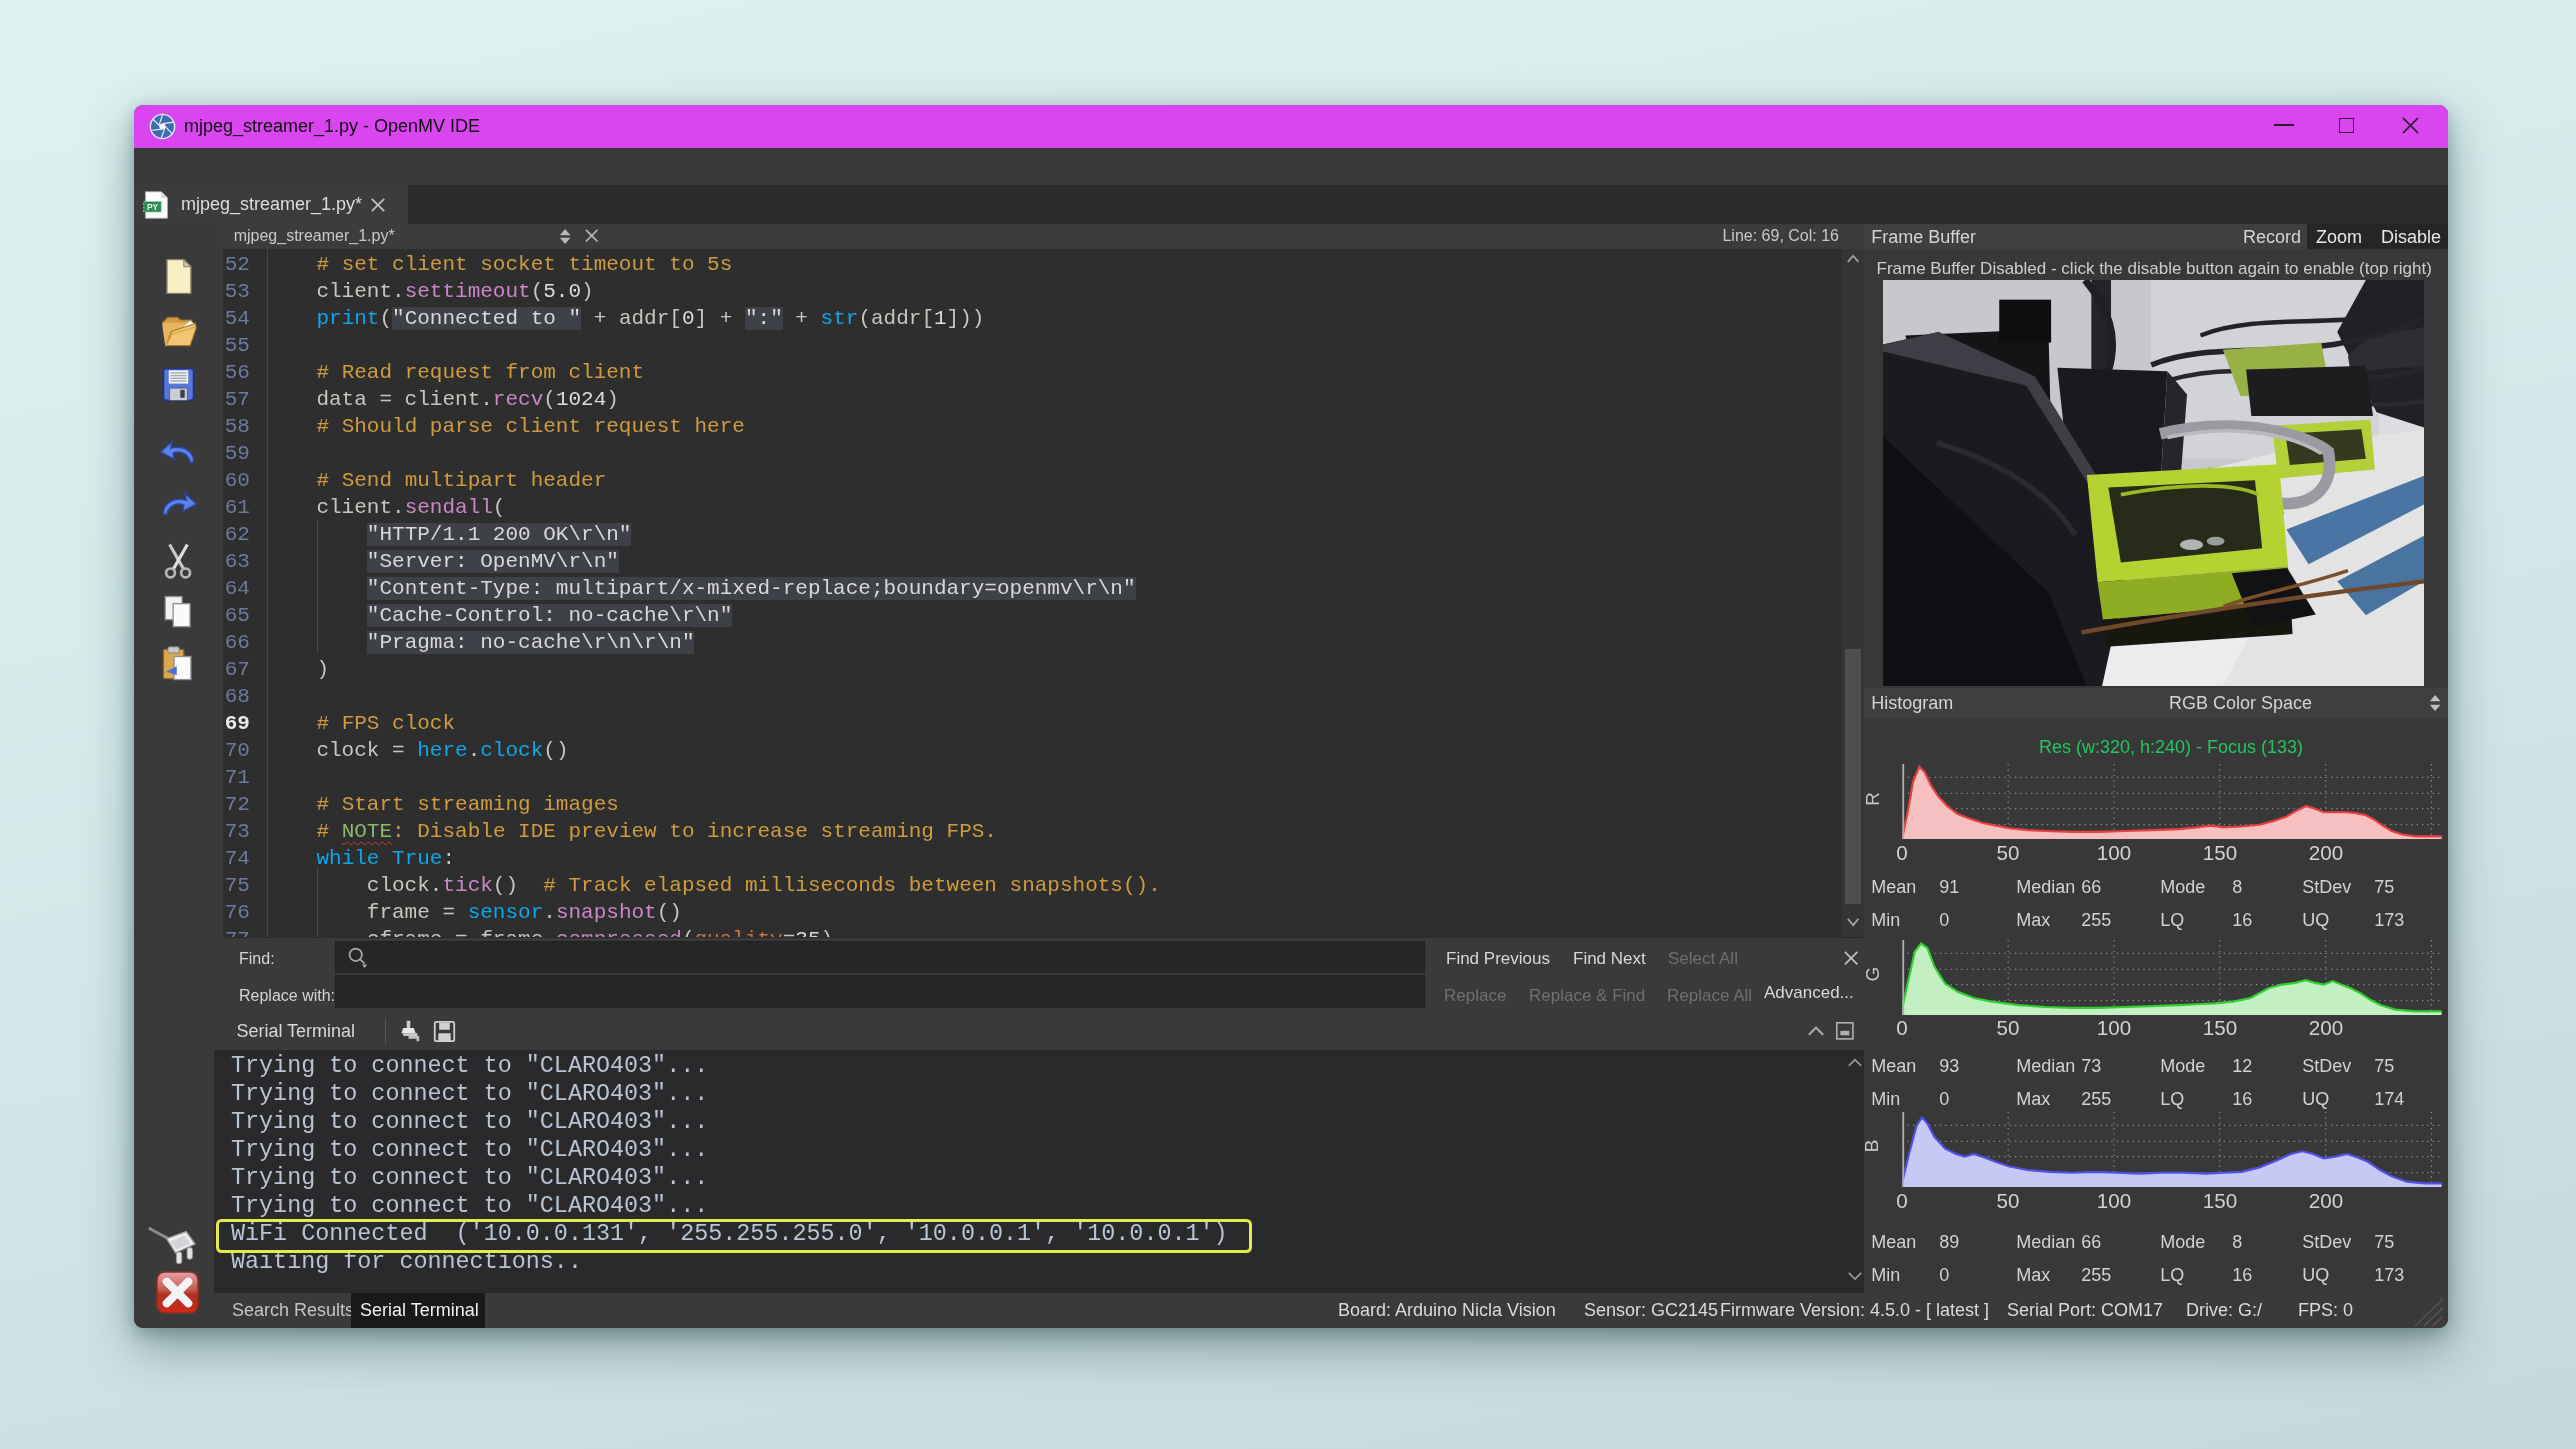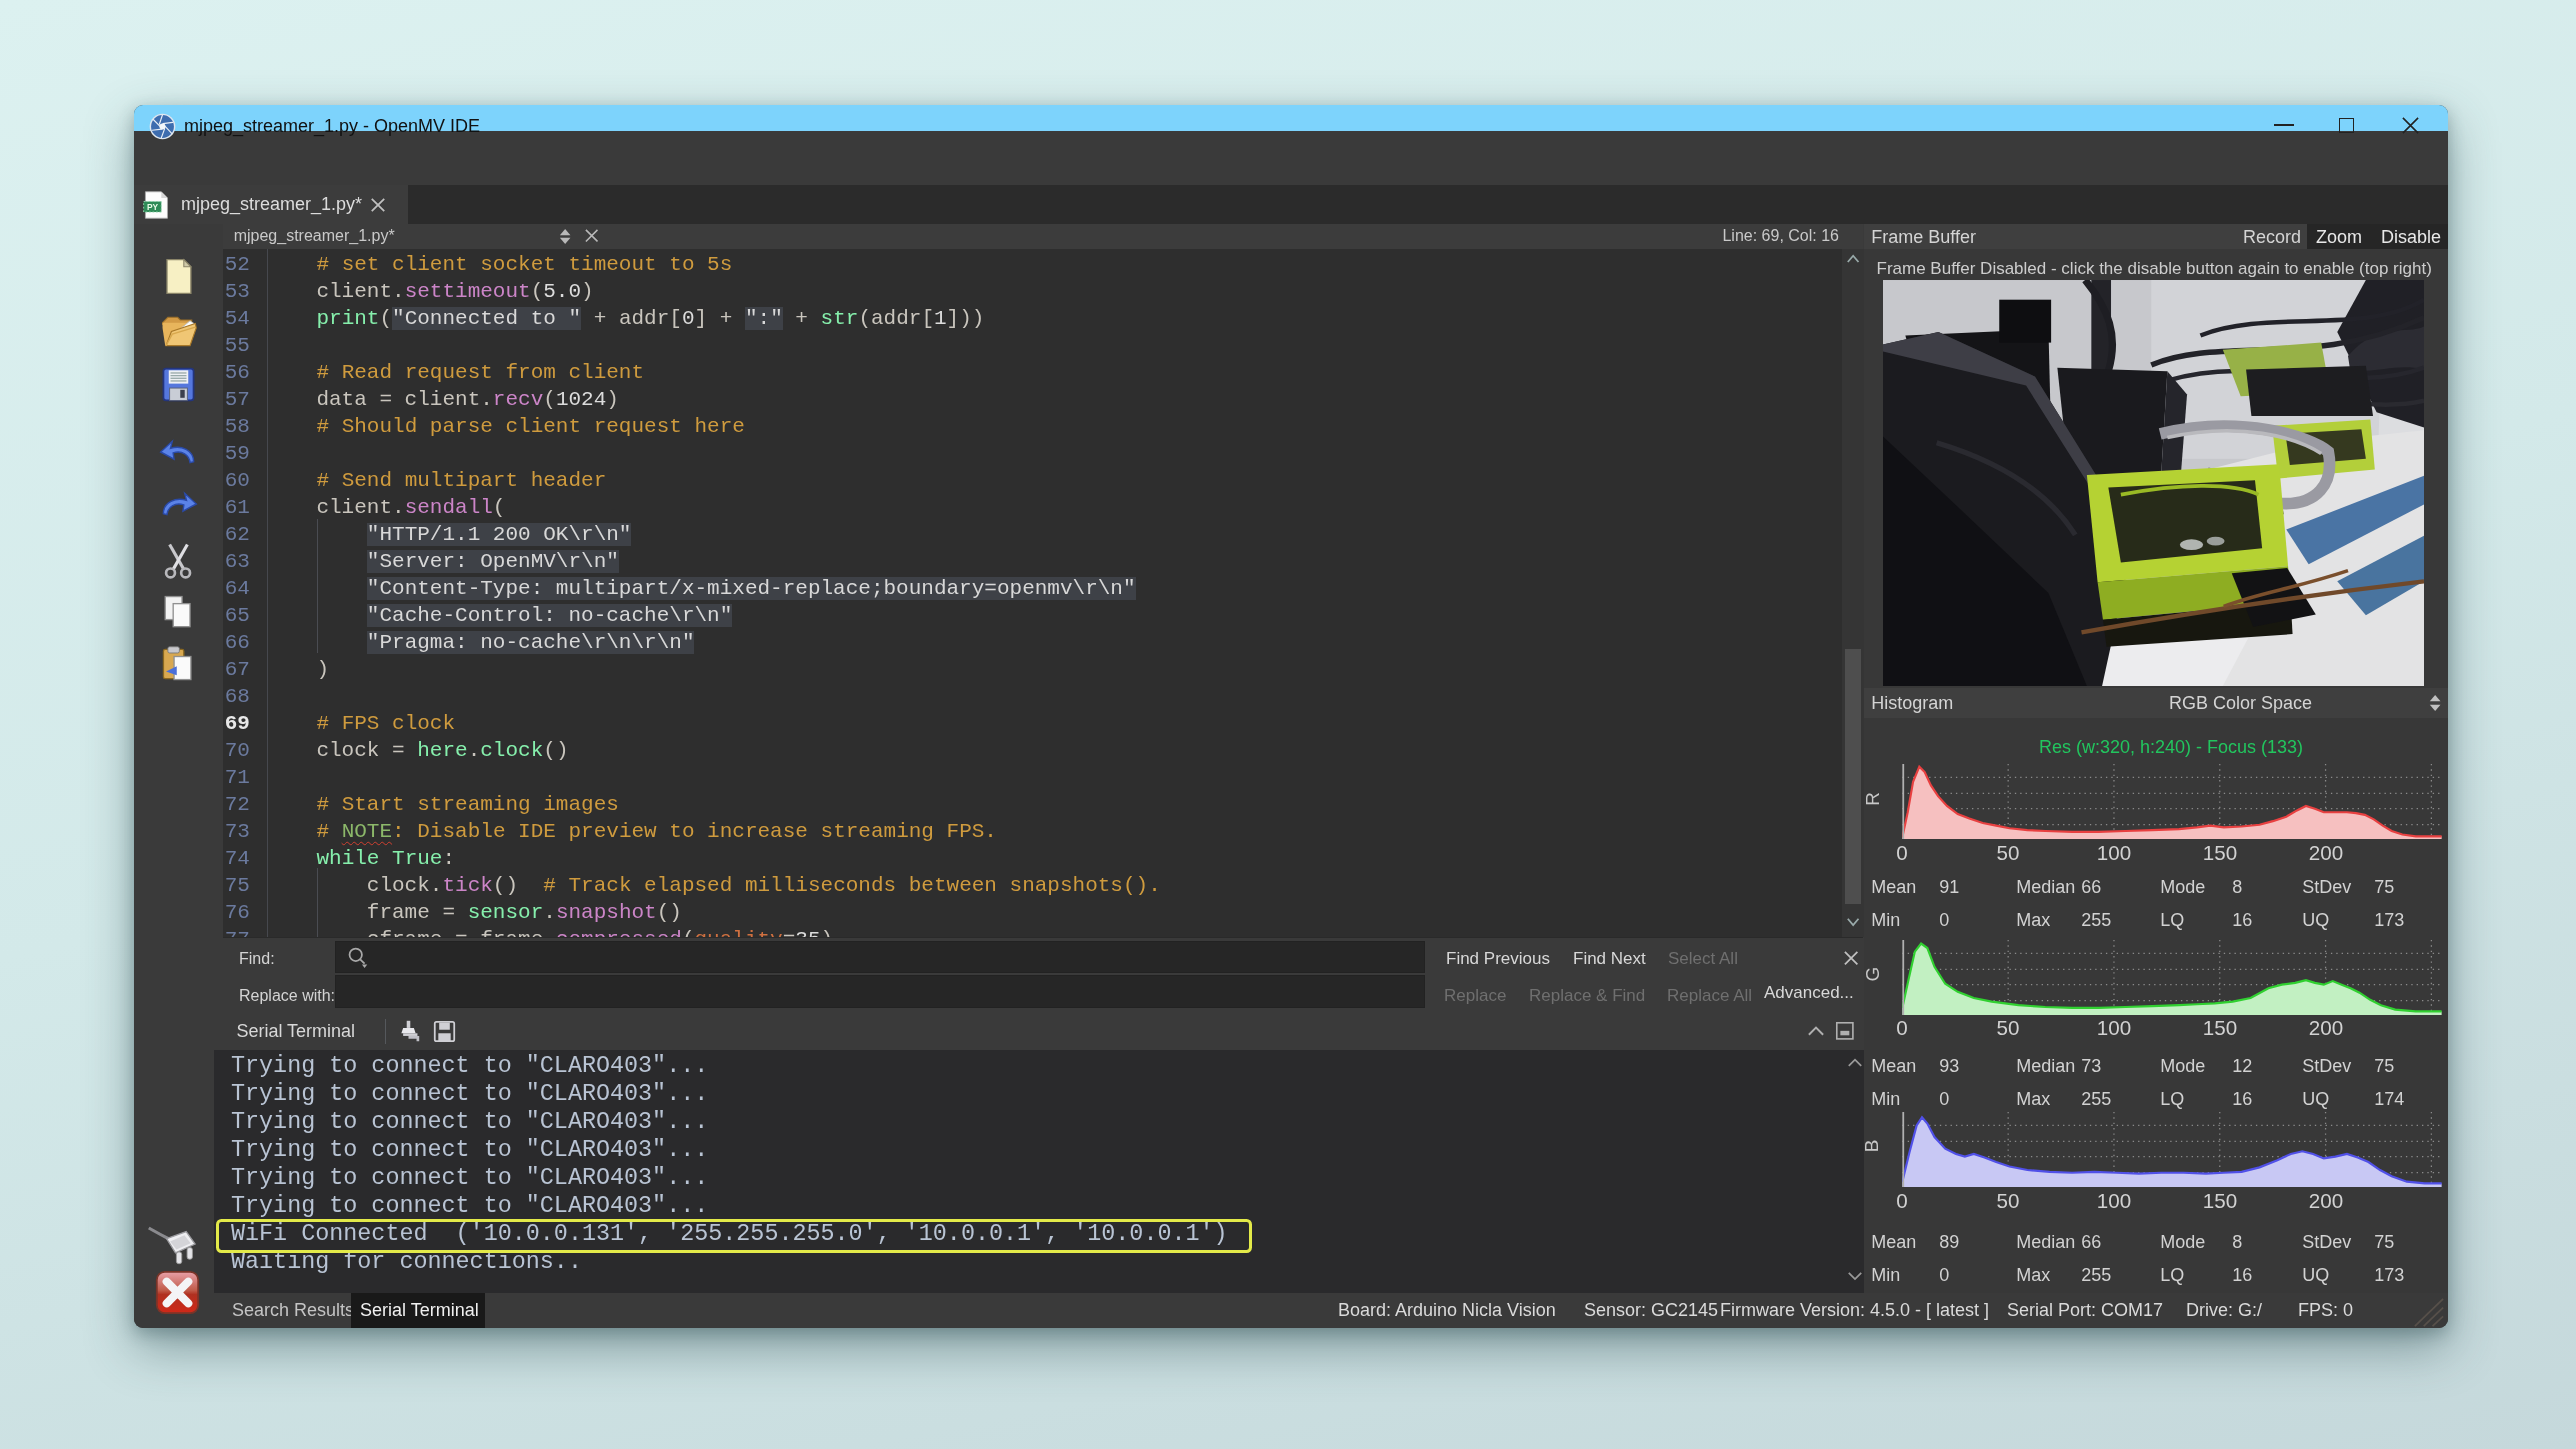--- a/index.html
+++ b/index.html
@@ -1,30 +1,30 @@
 <!DOCTYPE html>
 <html style="font-size:14.3px"><head><meta charset="utf-8"><style>
 *{margin:0;padding:0;box-sizing:border-box}
 html,body{width:2576px;height:1449px;overflow:hidden}
 body{background:linear-gradient(168deg,#dcf1f0 0%,#d3e9e9 48%,#c5d8db 100%);font-family:"Liberation Sans",sans-serif}
 #win{position:absolute;left:134px;top:105px;width:2314px;height:1223px;border-radius:9px;overflow:hidden;background:#3a3a3a;box-shadow:0 19.7px 49px rgba(45,75,80,.45),0 5.4px 16px rgba(45,75,80,.32)}
 .abs{position:absolute}
-#titlebar{left:0;top:0;width:2314px;height:26px;background:#7dd3fc;color:#111;font-size:18px}
+#titlebar{left:0;top:0;width:2314px;height:43px;background:#d946ef;color:#111;font-size:18px}
 #menubar{left:0;top:43px;width:2314px;height:37px;background:#3a3a3a;color:#e4e4e4;font-size:18px}
 #menubar span{position:absolute;top:8px}
 #tabstrip{left:0;top:80px;width:2314px;height:39px;background:#2b2b2b}
 #tab1{left:0;top:0;width:274px;height:39px;background:#3c3c3c;color:#dcdcdc;font-size:18px}
 #toolbar{left:0;top:119px;width:89px;height:1104px;background:#3a3a3a}
 #edhead{left:89px;top:119px;width:1640px;height:25px;background:#3c3c3c;color:#c9c9c9;font-size:16px}
 #codearea{left:89px;top:144px;width:1640px;height:688px;background:#2e2e2e;overflow:hidden}
 #gutter{position:absolute;left:-2.7px;top:1.8px;width:34px;text-align:center;font-family:"Liberation Mono",monospace;font-size:21px;line-height:27px;color:#6b7a9e;white-space:pre}
 #gutter b{color:#e8e8e8;font-weight:bold}
 #gutsep{position:absolute;left:44px;top:0;width:0.9px;height:688px;background:#46484e}
 #codepre{position:absolute;left:43px;top:1.8px;font-family:"Liberation Mono",monospace;font-size:21px;line-height:27px;color:#c9c5bd;white-space:pre}
-.cm{color:#cf9b3e}.kw{color:#86efac}.fn{color:#cc85c8}.st{color:#d8d8d8;background:#3e4147}.nu{color:#dcdcdc}.ar{color:#cf7040}
+.cm{color:#cf9b3e}.kw{color:#0ea5e9}.fn{color:#cc85c8}.st{color:#d8d8d8;background:#3e4147}.nu{color:#dcdcdc}.ar{color:#cf7040}
 .note{color:#8cb86a;text-decoration:underline wavy #d04030 1.3px;text-underline-offset:3.6px}
 .guide{position:absolute;width:0.9px;background:#4a4c52}
 #vscroll{left:1708px;top:144px;width:21.5px;height:688px;background:#353535}
 #vthumb{position:absolute;left:2.7px;top:400px;width:16px;height:255px;background:#4e4e4e}
 #findbar{left:89px;top:832px;width:1640px;height:77px;background:#3a3a3a;color:#d4d4d4;font-size:17px;border-top:0.9px solid #2a2a2a}
 .finp{position:absolute;background:#262626;border:0.9px solid #222}
 .fbtn{position:absolute;font-size:17px;color:#d8d8d8}
 .fbtn.dis{color:#6f6f6f}
 #serhead{left:89px;top:909px;width:1640px;height:36px;background:#3a3a3a;color:#d8d8d8;font-size:18px}
 #terminal{left:80px;top:945px;width:1650px;height:243px;background:#2a2a2c}

